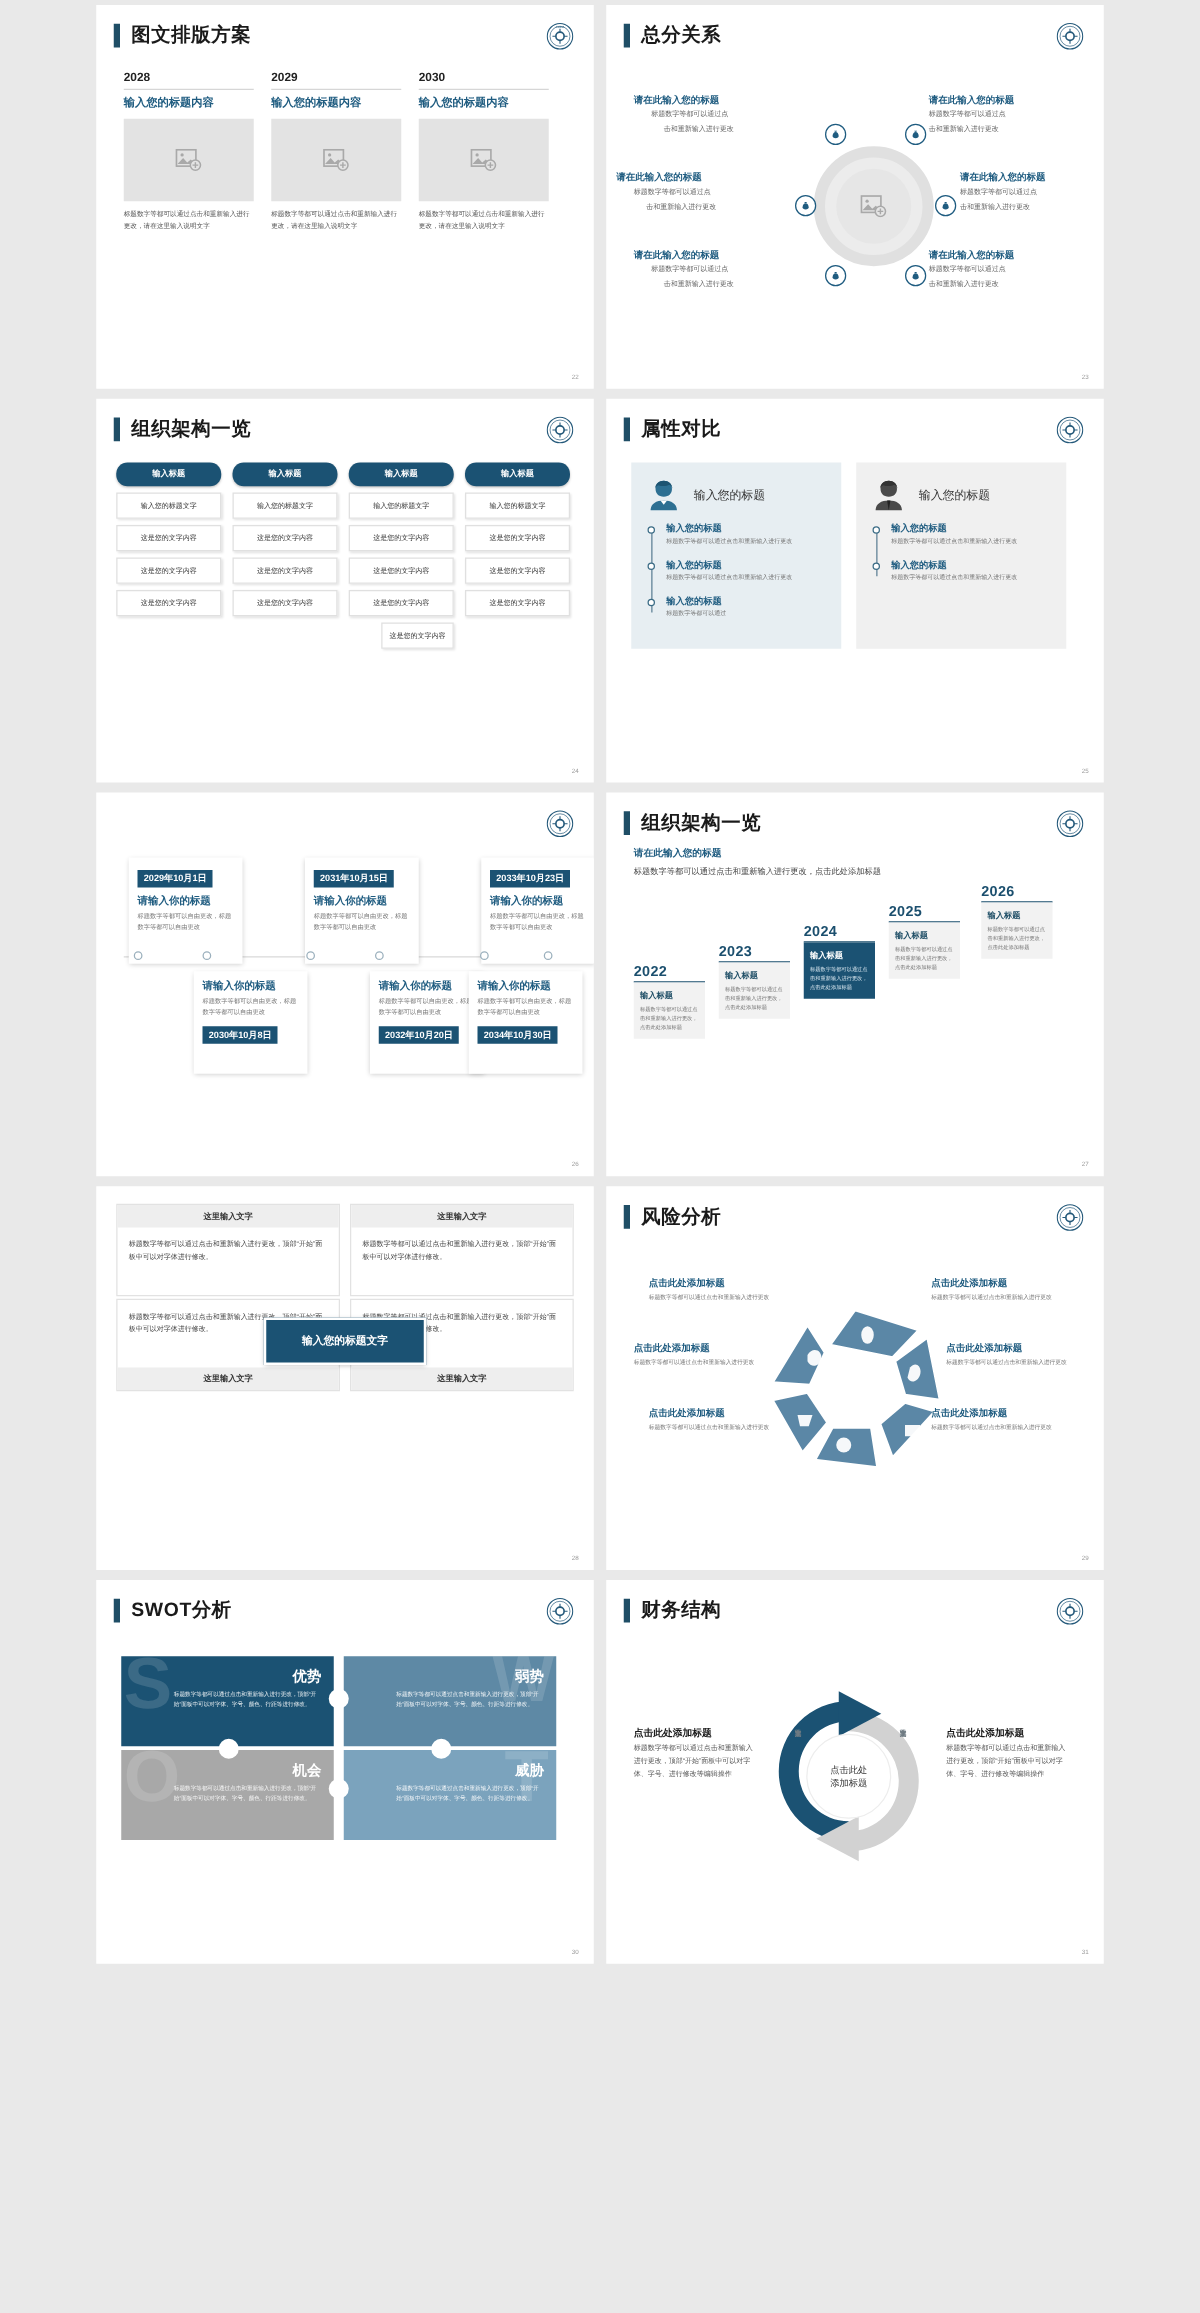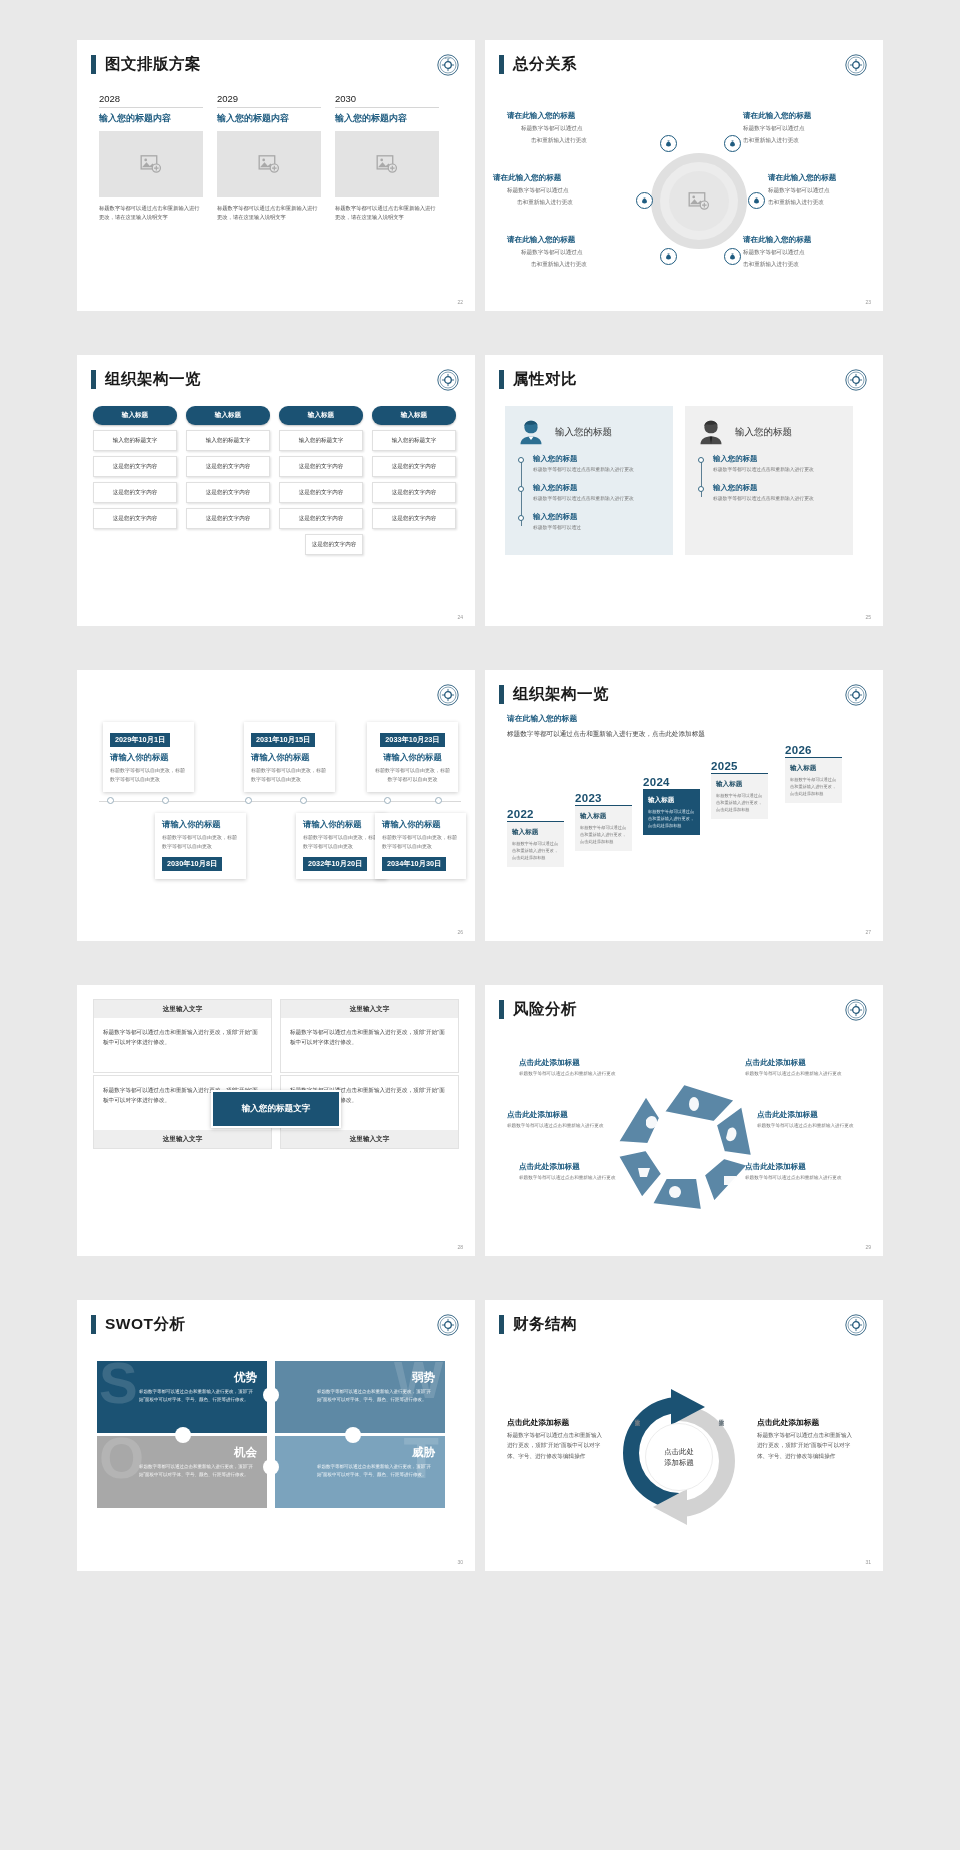--- a/index.html
+++ b/index.html
@@ -15,33 +15,32 @@
     grid-template-rows: repeat(6, 307px);
     gap: 8px 10px;
     padding: 4px 2px;
     justify-content: center;
   }
   .slide {
     background: #fff;
     position: relative;
     overflow: hidden;
     padding: 0;
-    margin-top: 36px;
   }
   
   .s-head { display: flex; align-items: center; padding: 14px 16px 0 14px; }
   .s-bar { width: 5px; height: 19px; background: #1f4e66; margin-right: 9px; flex: 0 0 auto;}
   .s-title { font-size: 15.5px; font-weight: bold; color: #1a1a1a; letter-spacing: .5px; }
   .logo { position: absolute; top: 14px; right: 16px; width: 22px; height: 22px; }
   .pageno { position: absolute; bottom: 6px; right: 12px; font-size: 5px; color: #9a9a9a; }
 
   
   .s22-row { display: flex; gap: 14px; padding: 18px 20px 0 22px; }
   .s22-col { width: 104px; }
-  .s22-year { font-size: 9.5px; font-weight: normal; color: #222; padding-bottom: 3px; }
+  .s22-year { font-size: 9.5px; font-weight: bold; color: #222; padding-bottom: 3px; }
   .s22-rule { height: 1px; background: #d6d6d6; }
   .s22-sub { font-size: 9px; font-weight: bold; color: #1f5c80; padding: 4px 0 6px; white-space: nowrap; }
   .s22-img { height: 66px; background: #e3e3e3; display: flex; align-items: center; justify-content: center; }
   .s22-desc { font-size: 5.3px; color: #555; line-height: 1.75; padding-top: 7px; }
 
   .imgph { width: 22px; height: 18px; position: relative; }
   .imgph svg { width: 100%; height: 100%; }
 
   
   .s23-wrap { position: relative; height: 225px; }
@@ -79,21 +78,21 @@
              background: #fff; border: 1.3px solid #3a6b85; }
   .s25-it { font-size: 7.4px; font-weight: bold; color: #1f5c80; }
   .s25-ib { font-size: 4.8px; color: #777; line-height: 1.7; margin-top: 2px; }
 
   
   .s26 { position: relative; padding-top: 8px; height: 245px; }
   .tl-axis { position: absolute; left: 22px; right: 14px; top: 131px; height: 1px; background: #d9d9d9; }
   .tl-dot { position: absolute; top: 127px; width: 7px; height: 7px; border-radius: 50%;
             background: #fff; border: 1.2px solid #9bb0bd; }
   .tl-card { position: absolute; width: 91px; background: #fff;
-             box-shadow: 0 1px 4px rgba(0,0,0,.2); padding: 6px 7px 8px 7px; }
+             box-shadow: 0 1px 4px rgba(0,0,0,.2); padding: 6px 7px 24px 7px; }
   .tl-date { display: inline-block; background: #1b5273; color: #fff; font-size: 7.3px;
              font-weight: bold; padding: 2px 5px; }
   .tl-h { font-size: 8.4px; font-weight: bold; color: #1f5c80; margin: 5px 0 3px; }
   .tl-b { font-size: 5px; color: #777; line-height: 1.75; }
 
   
   .s27-lead { padding: 8px 0 0 22px; }
   .s27-lh { font-size: 7.8px; font-weight: bold; color: #1f5c80; margin-bottom: 4px; }
   .s27-lb { font-size: 6.6px; color: #444; line-height: 1.75; }
   .s27-steps { position: relative; height: 150px; margin-top: 6px; }
@@ -430,21 +429,21 @@
       <div class="tl-card" style="left:26px; top:52px;">
         <div class="tl-date">2029年10月1日</div>
         <div class="tl-h">请输入你的标题</div>
         <div class="tl-b">标题数字等都可以自由更改，标题数字等都可以自由更改</div>
       </div>
       <div class="tl-card" style="left:167px; top:52px;">
         <div class="tl-date">2031年10月15日</div>
         <div class="tl-h">请输入你的标题</div>
         <div class="tl-b">标题数字等都可以自由更改，标题数字等都可以自由更改</div>
       </div>
-      <div class="tl-card" style="left:290px; top:52px;text-align:center;">
+      <div class="tl-card" style="left:308px; top:52px;">
         <div class="tl-date">2033年10月23日</div>
         <div class="tl-h">请输入你的标题</div>
         <div class="tl-b">标题数字等都可以自由更改，标题数字等都可以自由更改</div>
       </div>
 
       <div class="tl-card" style="left:78px; top:143px;">
         <div class="tl-h" style="margin-top:0;">请输入你的标题</div>
         <div class="tl-b">标题数字等都可以自由更改，标题数字等都可以自由更改</div>
         <div class="tl-date" style="margin-top:6px;">2030年10月8日</div>
       </div>

